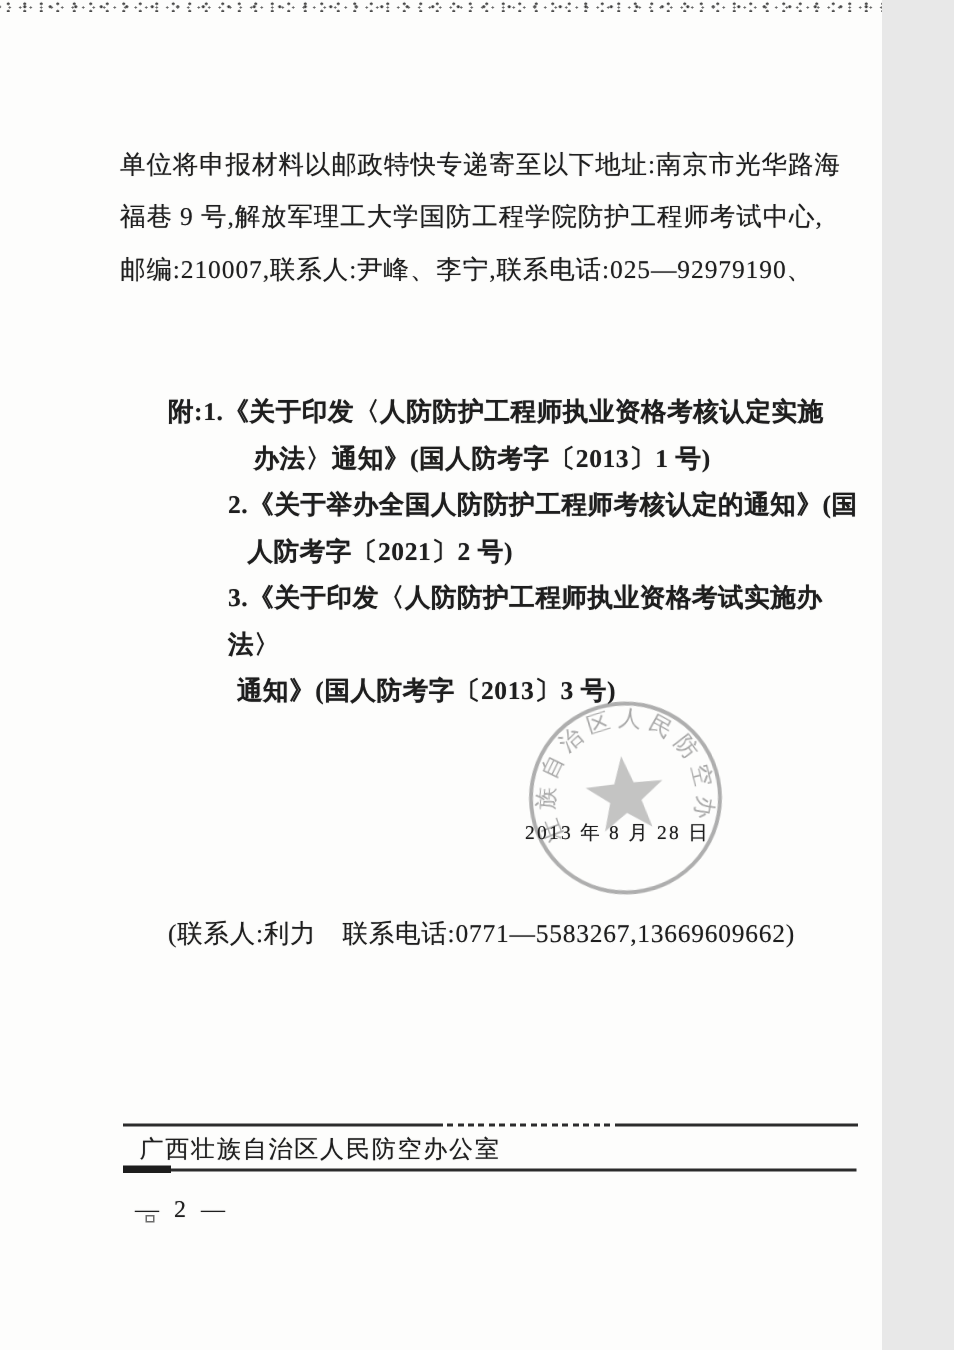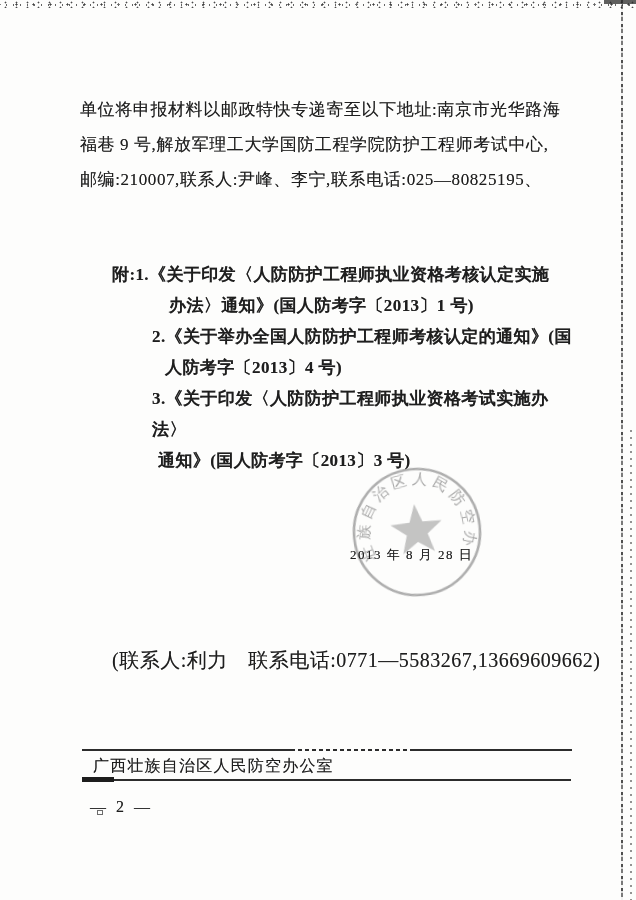--- a/index.html
+++ b/index.html
@@ -7,21 +7,21 @@
     --seal:#8f8f8f;
     --paper:#fdfdfc;
   }
   *{margin:0;padding:0;box-sizing:border-box;}
   html,body{background:#e8e8e8;}
   body{
     font-family:"Liberation Serif","DejaVu Serif",serif;
     width:636px;height:900px;overflow:hidden;
   }
   #page{
-    position:relative;width:636px;height:900px;
+    position:relative;width:588px;height:900px;
     background:var(--paper);overflow:hidden;color:var(--ink);
   }
   .scan-text{text-shadow:0 0 .6px rgba(25,25,25,.5);}
 
   
   .noise-top{
     position:absolute;left:0;top:0;width:636px;height:8px;
     background-image:
       radial-gradient(circle,#2b2b2b .8px,transparent 1.1px),
       radial-gradient(circle,#4a4a4a .6px,transparent .9px),
@@ -76,21 +76,21 @@
     font-size:15px;letter-spacing:4.5px;fill:var(--seal);
   }
 
   .issue-date{
     position:absolute;left:350px;top:546px;
     font-size:13px;letter-spacing:1.5px;z-index:3;
   }
 
   .contact{
     position:absolute;left:112px;top:611px;
-    font-size:20px;letter-spacing:.5px;margin-top:36px;
+    font-size:17px;letter-spacing:.5px;
   }
 
   
   .rule-top{position:absolute;left:82px;top:749px;width:490px;height:2px;background:#2c2c2c;}
   .rule-top-dash-mask{
     position:absolute;left:295px;top:748px;width:118px;height:4px;
     background:repeating-linear-gradient(90deg,var(--paper) 0 3px,transparent 3px 7px);
   }
   .rule-bottom{position:absolute;left:84px;top:779px;width:487px;height:2px;background:#2c2c2c;}
   .rule-bottom-blob{position:absolute;left:82px;top:777px;width:32px;height:5px;background:#1d1d1d;}
@@ -105,28 +105,28 @@
 
   <div class="noise-top"></div>
   <div class="edge-line-main"></div>
   <div class="edge-line-secondary"></div>
   <div class="corner-blot"></div>
   <div class="small-artifact"></div>
 
   <div class="para scan-text">
     <div>单位将申报材料以邮政特快专递寄至以下地址:南京市光华路海</div>
     <div>福巷 9 号,解放军理工大学国防工程学院防护工程师考试中心,</div>
-    <div>邮编:210007,联系人:尹峰、李宁,联系电话:025—80825195、</div>
+    <div>邮编:210007,联系人:尹峰、李宁,联系电话:025—92979190、</div>
   </div>
 
   <div class="attachments scan-text">
     <div class="att-line">附:1.《关于印发〈人防防护工程师执业资格考核认定实施</div>
     <div class="att-line">办法〉通知》(国人防考字〔2013〕1 号)</div>
     <div class="att-line">2.《关于举办全国人防防护工程师考核认定的通知》(国</div>
-    <div class="att-line">人防考字〔2013〕4 号)</div>
+    <div class="att-line">人防考字〔2021〕2 号)</div>
     <div class="att-line">3.《关于印发〈人防防护工程师执业资格考试实施办法〉</div>
     <div class="att-line">通知》(国人防考字〔2013〕3 号)</div>
   </div>
 
   <svg class="seal" viewBox="0 0 190 190">
     <circle cx="95" cy="95" r="63" fill="none" stroke="var(--seal)" stroke-width="2.6" opacity=".78"></circle>
     <path id="sealTextPath" d="M 51.5 115.3 A 48 48 0 1 1 138.5 115.3" fill="none"></path>
     <text opacity=".85">
       <textPath href="#sealTextPath" startOffset="50%" text-anchor="middle">广西壮族自治区人民防空办公室</textPath>
     </text>

